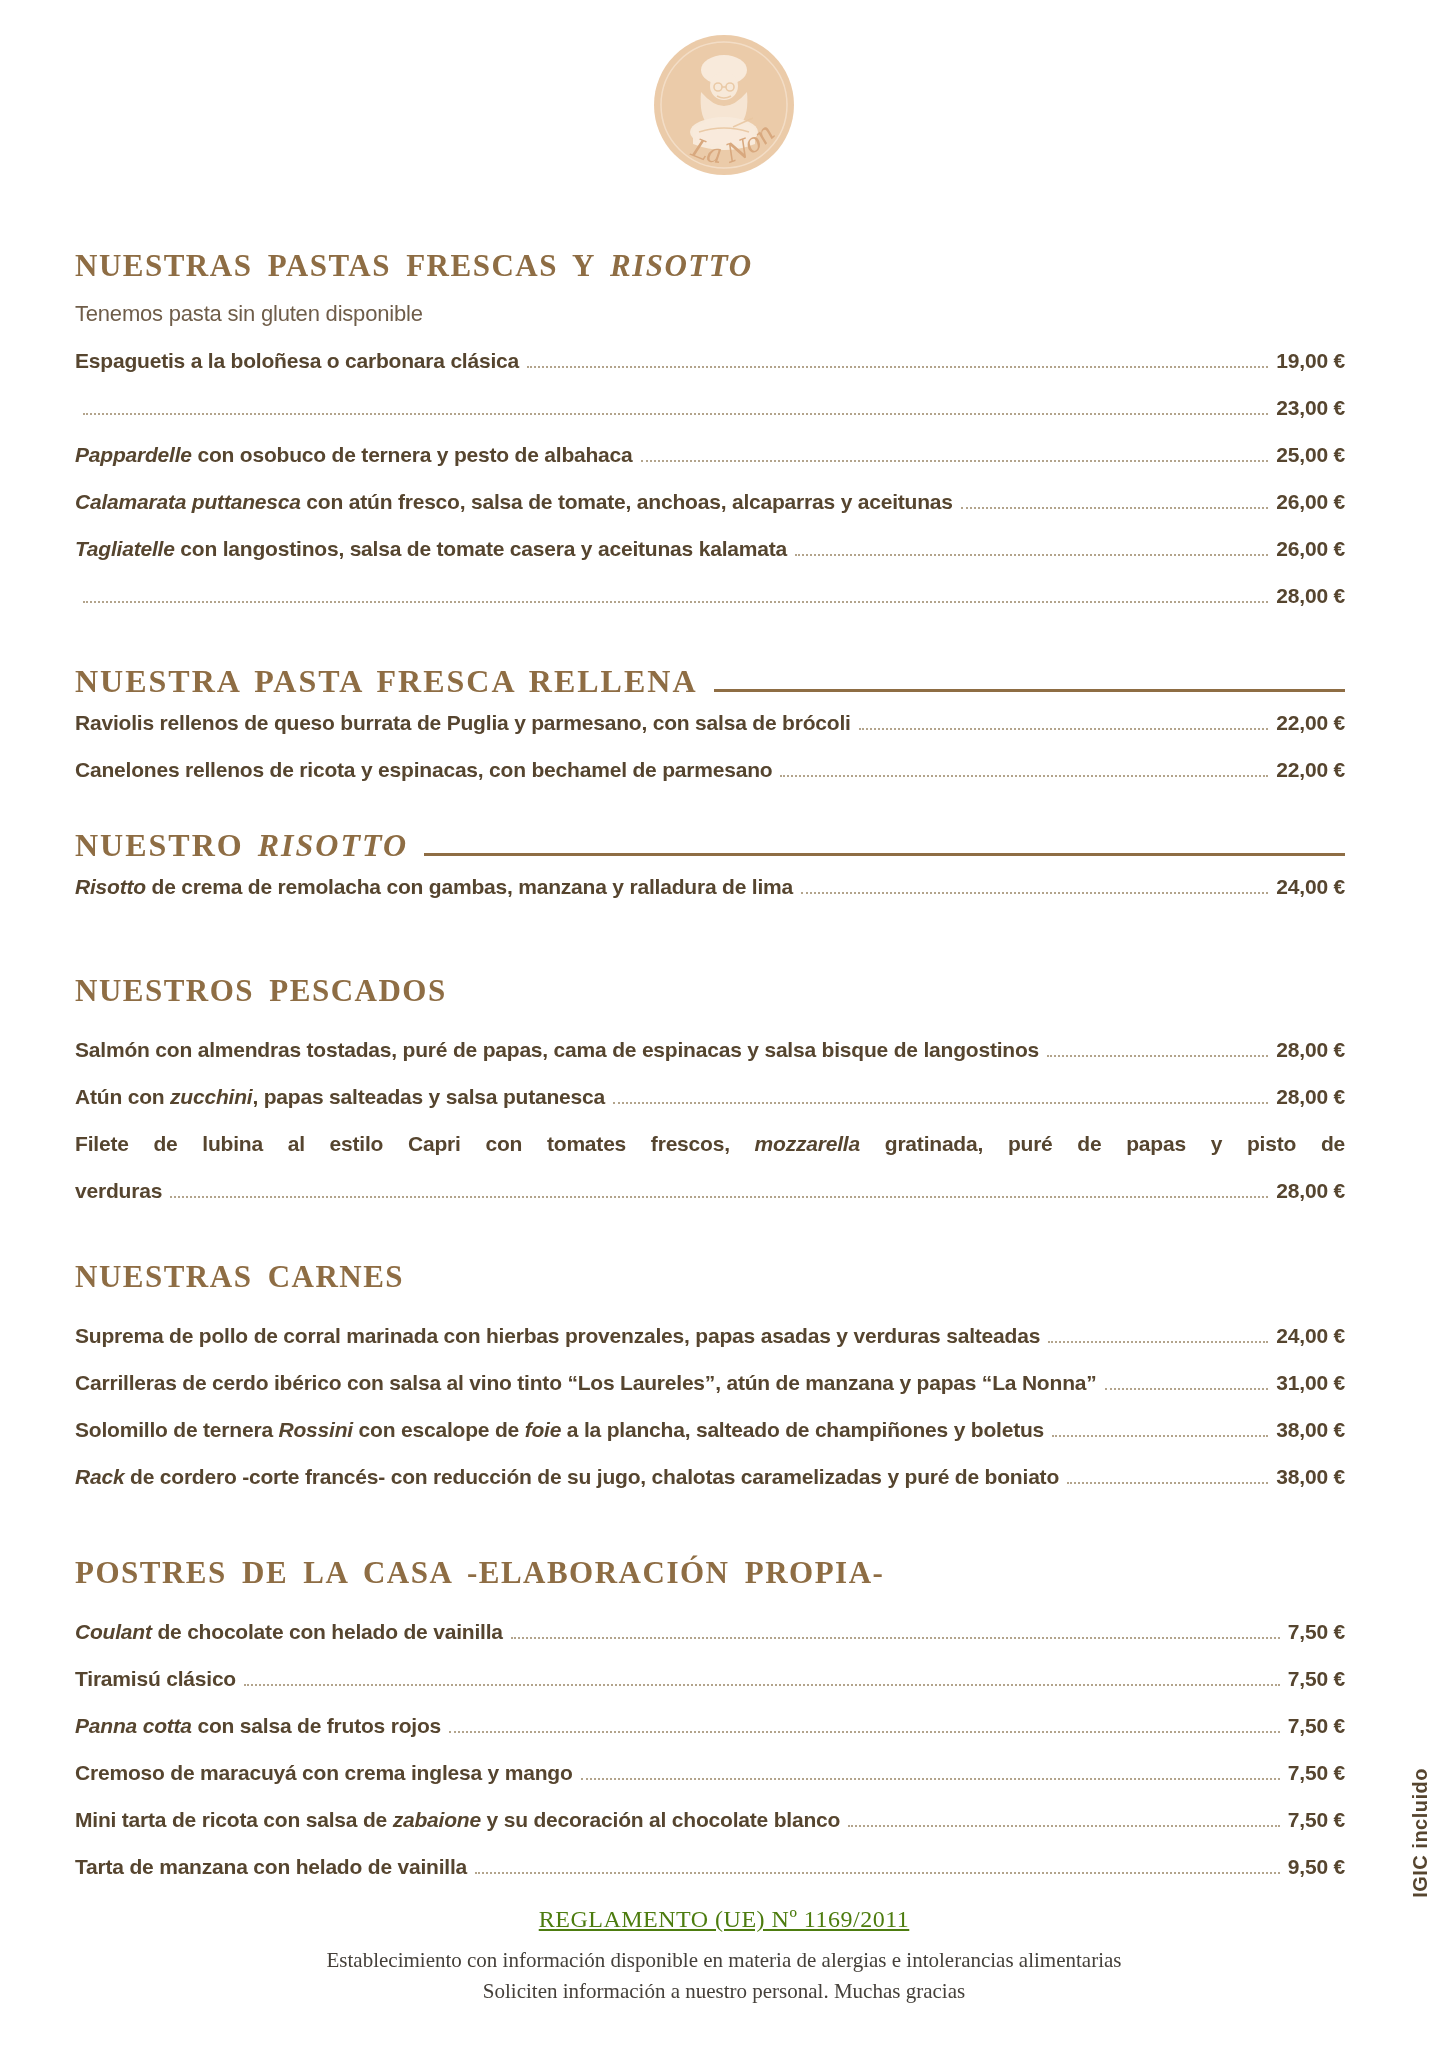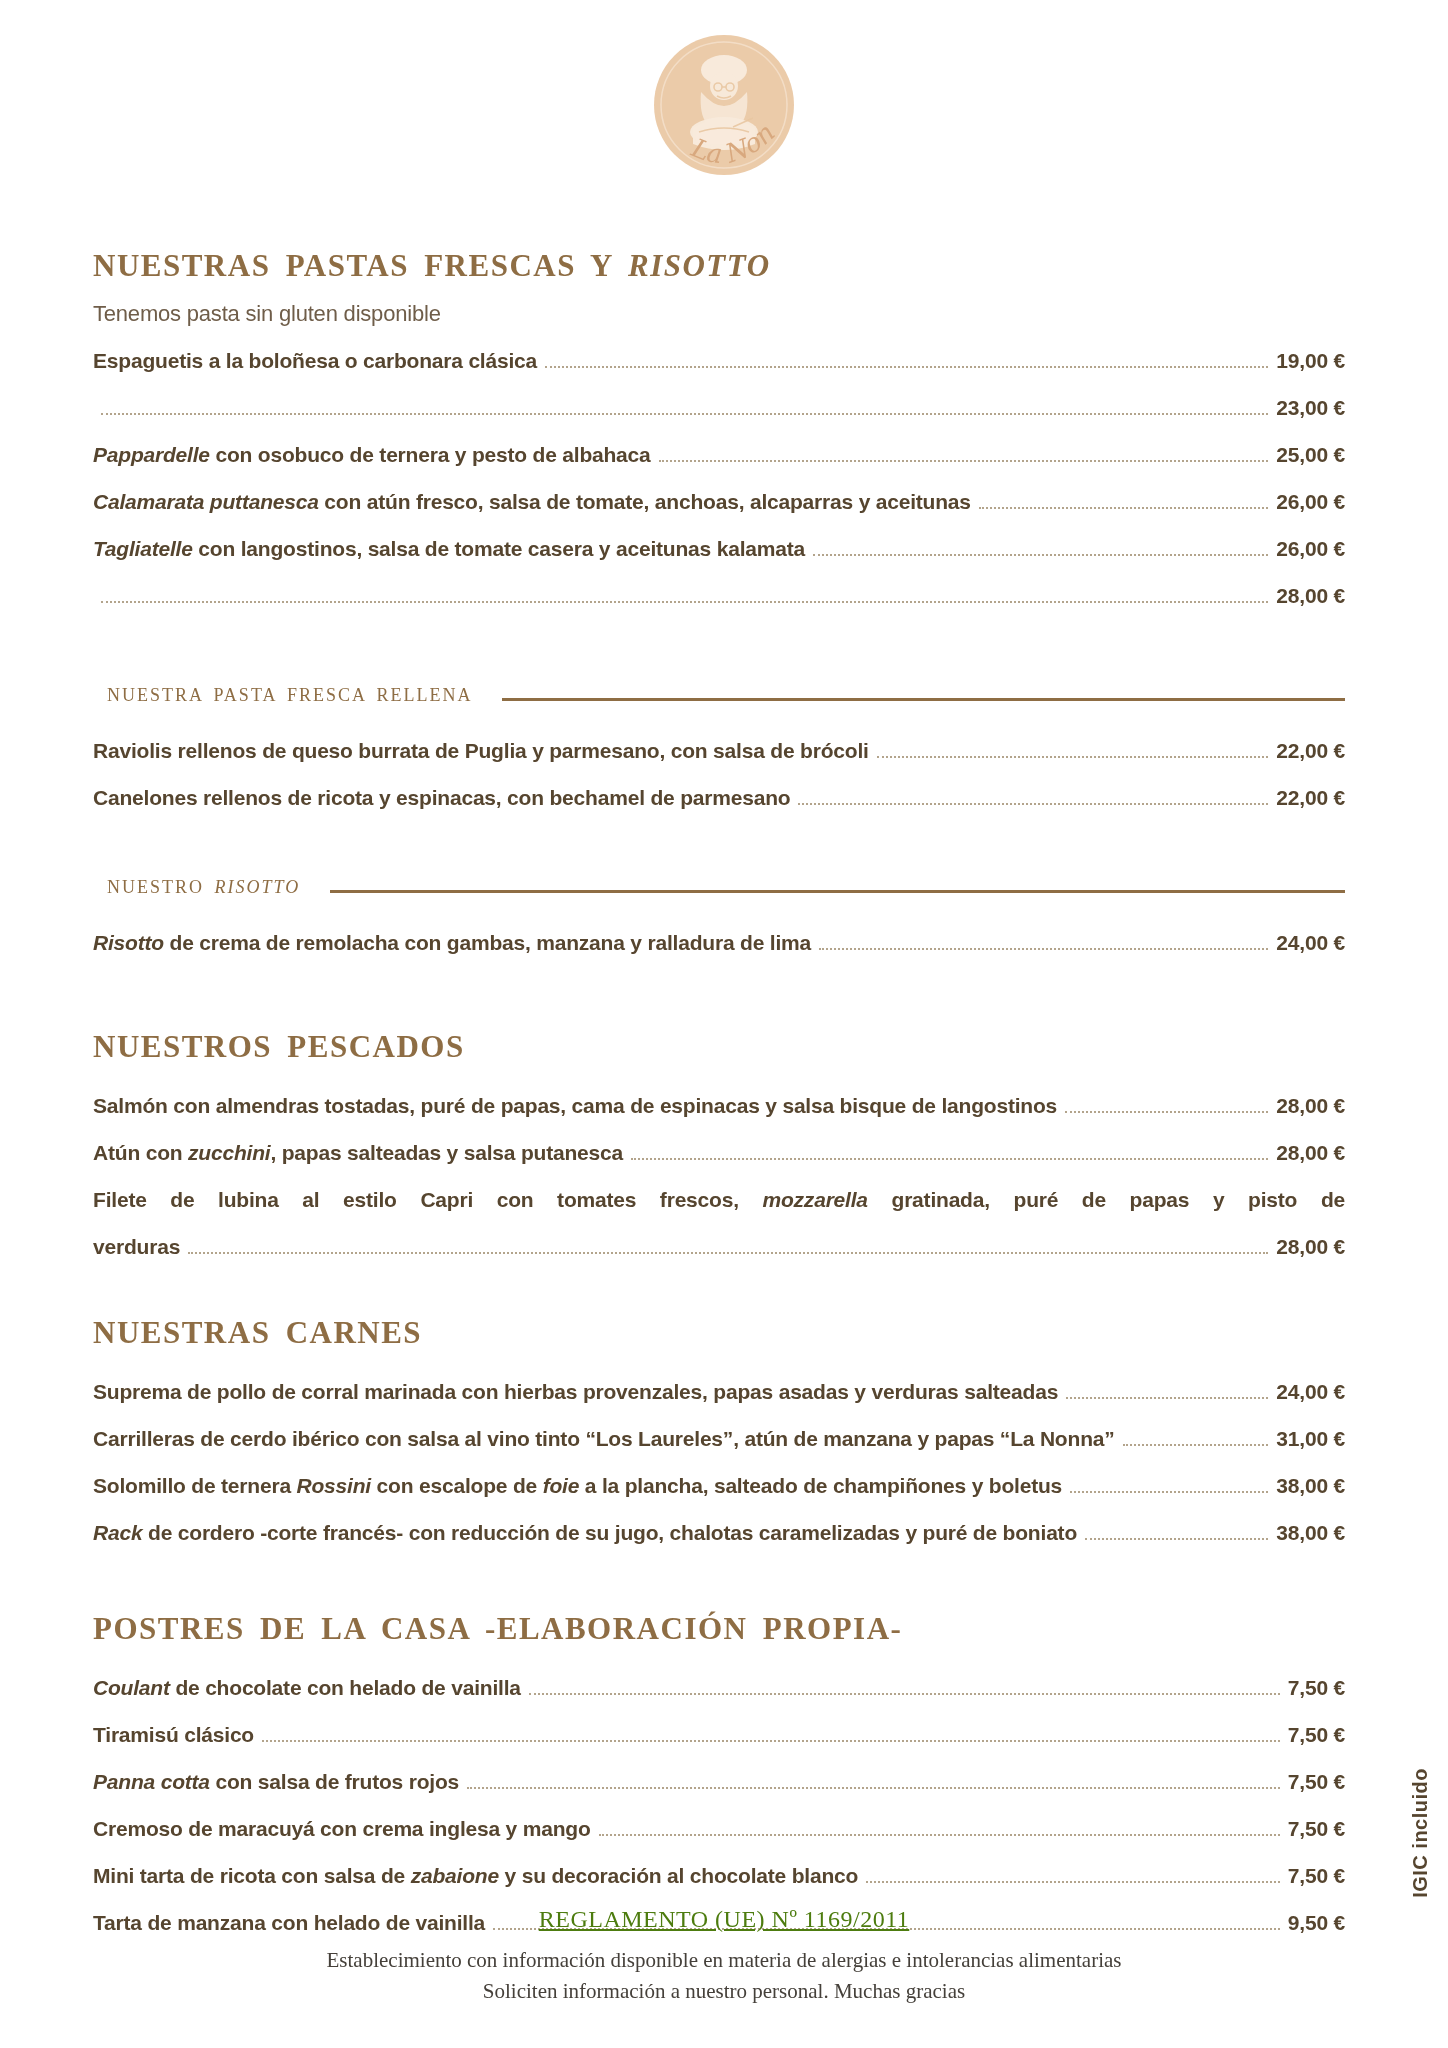--- a/index.html
+++ b/index.html
@@ -18,41 +18,41 @@
     width:1448px;height:2048px;
     background:#ffffff;
     font-family:"Liberation Sans",sans-serif;
     position:relative;
     overflow:hidden;
   }
   .logo{
     position:absolute;left:50%;top:32px;transform:translateX(-50%);
   }
   main{
-    position:absolute;left:93px;right:103px;top:245px;
+    position:absolute;left:75px;right:103px;top:245px;
   }
   section{display:block;}
   .head-row{display:flex;align-items:baseline;}
   .head{
     margin:0 0 6px 0;
     font-family:"Liberation Serif","DejaVu Serif",serif;
     font-weight:700;
     font-size:31px;
     line-height:42px;
     color:var(--accent);
     letter-spacing:1.5px;
     word-spacing:6px;
   }
   .head em{font-style:italic;}
   .subhead-row{display:flex;align-items:baseline;}
   .subhead{
-    margin:14px;
+    margin:0;
     font-family:"Liberation Serif","DejaVu Serif",serif;
-    font-weight:400;
-    font-size:18px;
+    font-weight:700;
+    font-size:32px;
     line-height:36px;
     color:var(--accent);
     letter-spacing:2px;
     word-spacing:4px;
     white-space:nowrap;
   }
   .subhead em{font-style:italic;}
   .rule{
     flex:1;
     border-bottom:3px solid var(--accent);

